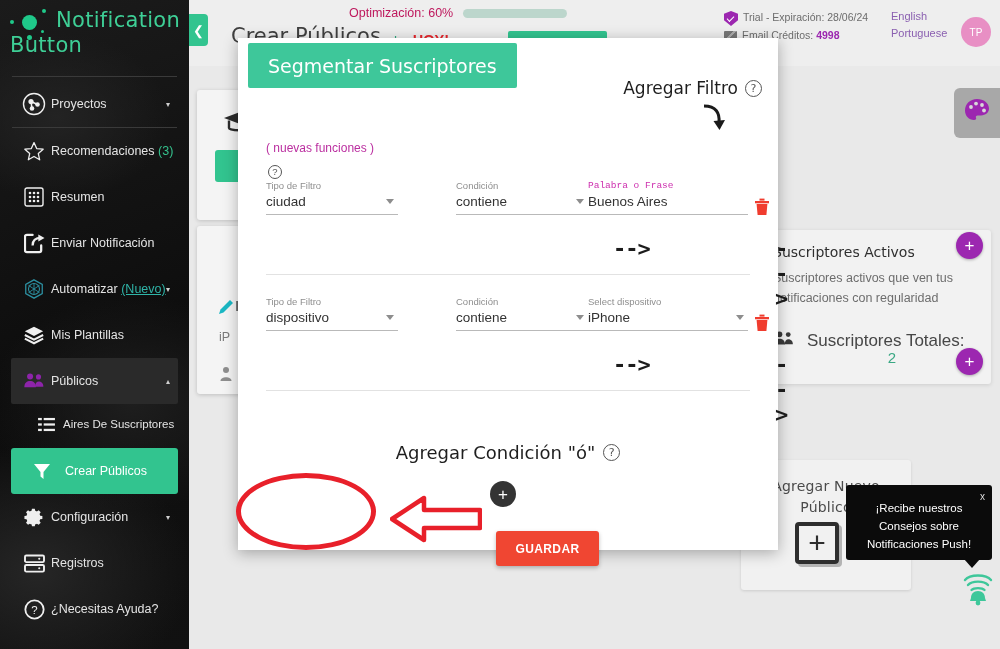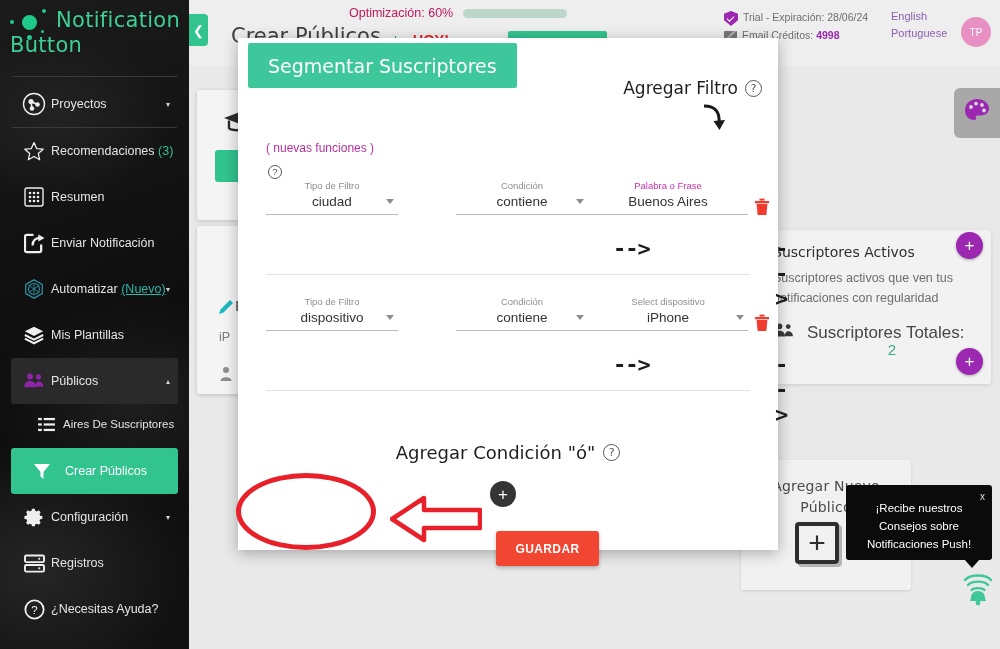--- a/index.html
+++ b/index.html
@@ -130,21 +130,21 @@
   .ip-sub { position:absolute; left:22px; top:104px; font-size:12.5px; color:#7a7a7a; }
   .ip-ico3 { position:absolute; left:22px; top:140px; }
 
   #card-suscriptores {
     position:absolute; left: 570px; top: 164px; width: 232px; height: 154px;
     background:#f2f2f2; border-radius:3px; box-shadow:0 1px 4px rgba(0,0,0,.12);
     padding: 14px 14px 0 14px;
   }
   .sa-title { font-size: 14px; color:#2f2f2f; font-family:"DejaVu Sans", sans-serif; }
   .sa-desc { font-size: 12.5px; color:#6d6d6d; line-height: 20px; margin-top: 8px; }
-  .sa-total { display:flex; align-items:center; gap:10px; margin-top: 14px; }
+  .sa-total { display:flex; align-items:center; gap:10px; margin-top: 22px; }
   .sa-total .t { font-size: 17px; color:#474747; }
   .sa-num { text-align:center; font-size: 15px; color:#3aa884; margin-top:-2px; padding-left:34px;}
   .copy-ico { position:absolute; right: 10px; top: 10px; }
 
   #card-nuevo {
     position:absolute; left: 552px; top: 394px; width: 170px; height: 130px;
     background:#f1f1f1; border-radius:3px; box-shadow:0 1px 3px rgba(0,0,0,.12);
   }
   .an-title {
     position:absolute; left: 0; top: 16px; width: 100%; text-align:center;
@@ -186,23 +186,23 @@
   }
   .qmark.big { width:17px; height:17px; font-size:11px; }
   #arrow-down { position:absolute; right: 50px; top: 65px; }
 
   #nuevas-func {
     position:absolute; left: 28px; top: 103px; font-size: 12px; color:#bb2fa0;
   }
   #q-top { position:absolute; left: 30px; top: 127px; }
 
   .filter-row { position:absolute; left: 0; width: 540px; }
-  .field { position:absolute;text-align:center; }
+  .field { position:absolute; }
   .field .flabel { font-size: 9.5px; color:#8e8e8e; margin-bottom: 3px; }
-  .field .flabel.magenta { color:#cd2fae; }
+  .field .flabel.magenta { color:#cd2fae;font-family:Liberation Mono, monospace; }
   .field .fval {
     font-size: 13.5px; color:#333; border-bottom: 1px solid #b9b9b9;
     padding-bottom: 5px; width: 100%; position:relative;
   }
   .field .fval .dd {
     position:absolute; right: 4px; top: 5px; width:0; height:0;
     border-left: 4.5px solid transparent; border-right: 4.5px solid transparent;
     border-top: 5px solid #8d8d8d;
   }
   .f1 { left: 28px; width: 132px; }

